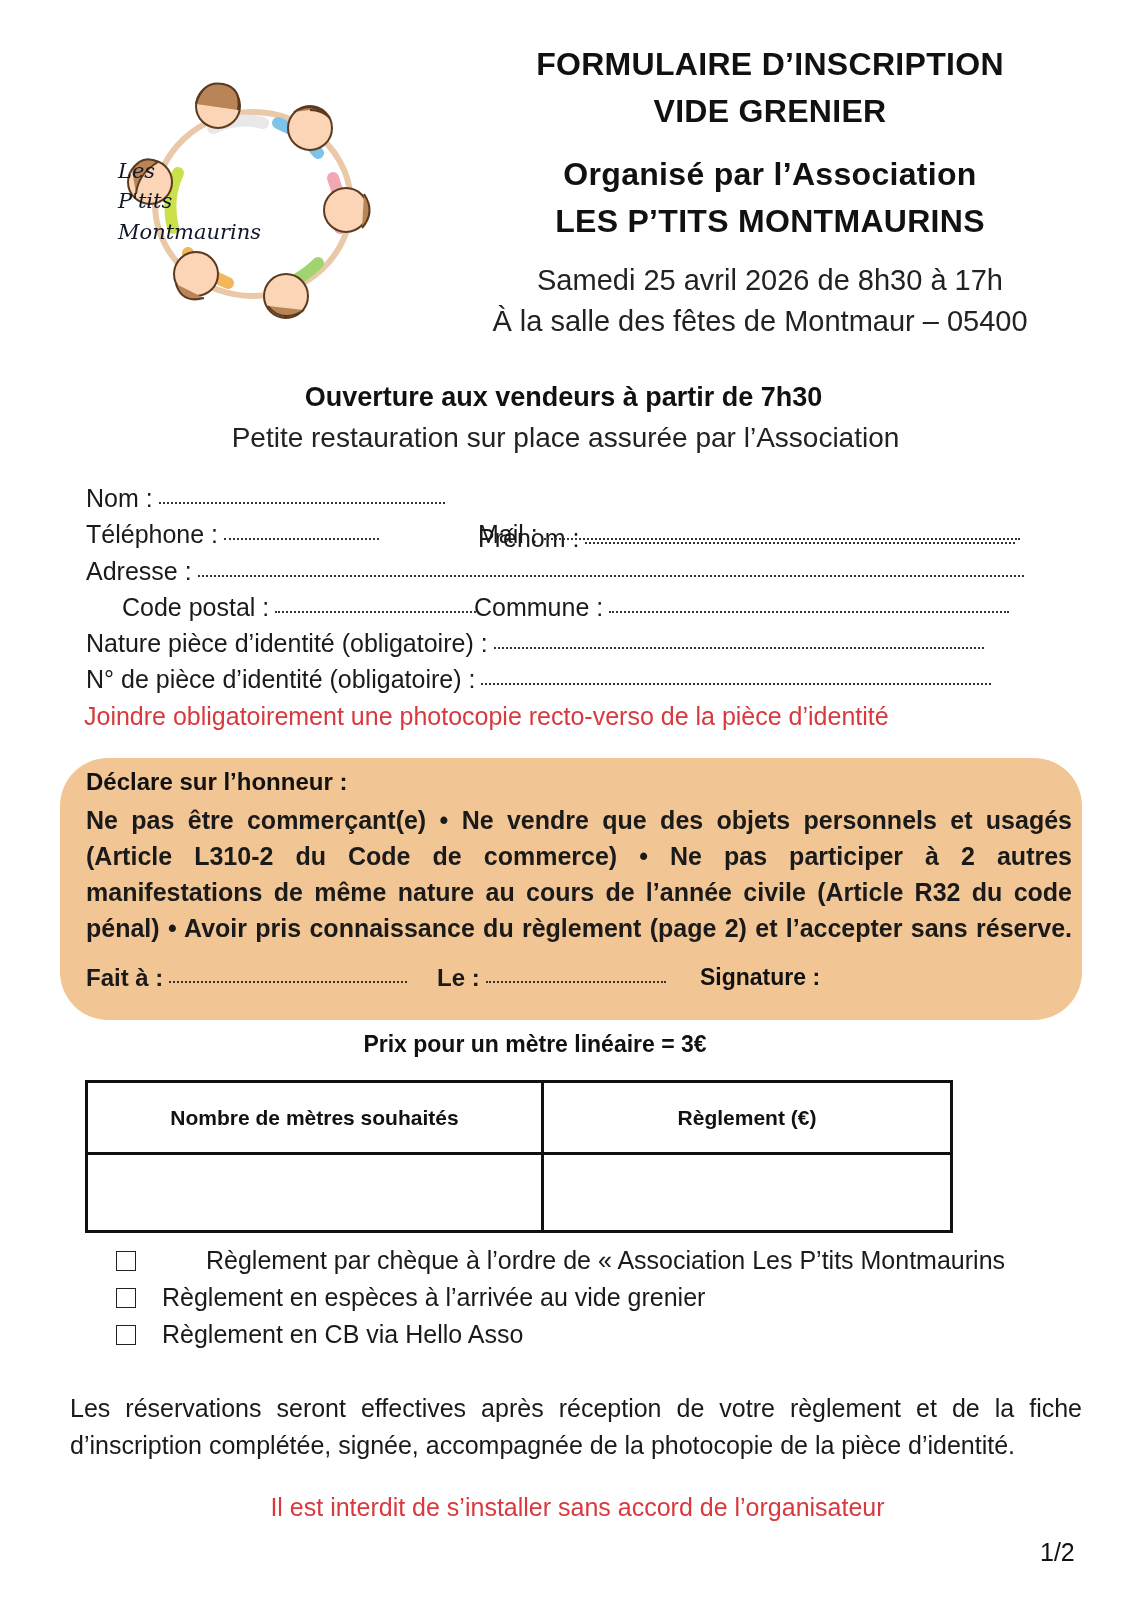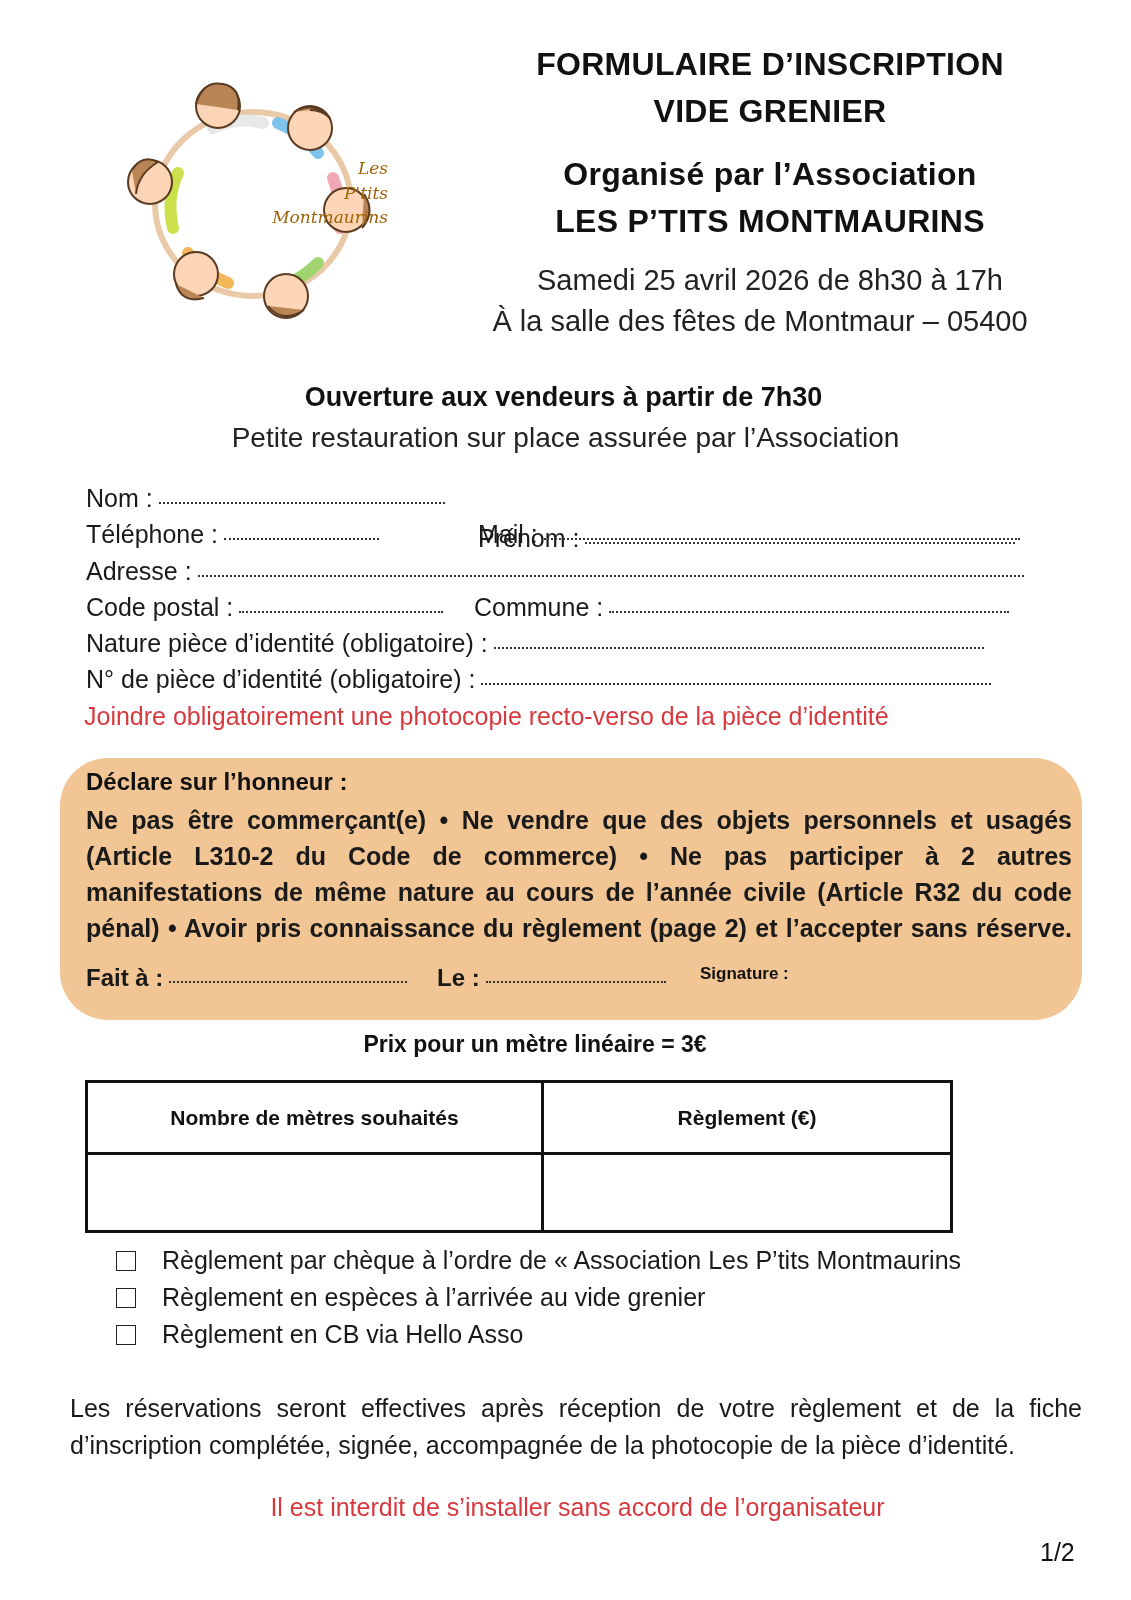--- a/index.html
+++ b/index.html
@@ -11,24 +11,24 @@
       overflow: hidden;
     }
     .abs { position: absolute; }
 
     
     #logo { left: 118px; top: 78px; width: 270px; height: 250px; }
     .logo-text {
       position: absolute;
       font-family: "DejaVu Serif", serif;
       font-style: italic;
-      color: #a16207;
-      text-align: right;
+      color: #0f172a;
+      text-align: left;
       width: 100%;
-      font-size: 17px;
+      font-size: 21px;
       line-height: 1.45;
     }
 
     
     .hdr-title {
       left: 500px; width: 540px; text-align: center;
       font-weight: bold; font-size: 32px; letter-spacing: 0.3px;
     }
     .hdr-sub {
       left: 500px; width: 540px; text-align: center;
@@ -155,21 +155,21 @@
 <div class="abs field-row" style="top:520px; left:478px;">
   <span>Mail :</span>
   <span class="dots" style="width:476px;"></span>
 </div>
 
 <div class="abs field-row" style="top:557px;">
   <span>Adresse :</span>
   <span class="dots" style="width:826px;"></span>
 </div>
 
-<div class="abs field-row" style="top:593px;">
+<div class="abs field-row" style="top:593px;margin-left:36px;">
   <span>Code postal :</span>
   <span class="dots" style="width:204px;"></span>
 </div>
 <div class="abs field-row" style="top:593px; left:474px;">
   <span>Commune :</span>
   <span class="dots" style="width:400px;"></span>
 </div>
 
 <div class="abs field-row" style="top:629px;">
   <span>Nature pièce d’identité (obligatoire) :</span>
@@ -188,32 +188,32 @@
 <div class="abs decl-text" style="top:802px; height:144px; overflow:hidden;">Ne pas être commerçant(e) • Ne vendre que des objets personnels et usagés (Article L310-2 du Code de commerce) • Ne pas participer à 2 autres manifestations de même nature au cours de l’année civile (Article R32 du code pénal) • Avoir pris connaissance du règlement (page 2) et l’accepter sans réserve.</div>
 
 <div class="abs field-row bold" style="top:964px; font-size:24px;">
   <span>Fait à :</span>
   <span class="dots" style="width:238px; border-bottom-width:2px;"></span>
 </div>
 <div class="abs field-row bold" style="top:964px; left:437px; font-size:24px;">
   <span>Le :</span>
   <span class="dots" style="width:180px;"></span>
 </div>
-<div class="abs bold" style="top:964px; left:700px; font-size:17px;">Signature :</div>
+<div class="abs bold" style="top:964px; left:700px; font-size:23px;">Signature :</div>
 
 <div class="abs bold" style="top:1031px; left:0; width:1070px; text-align:center; font-size:23px;">Prix pour un mètre linéaire = 3€</div>
 
 <div id="price-table" class="abs">
   <div class="cell">Nombre de mètres souhaités</div>
   <div class="cell r">Règlement (€)</div>
   <div class="cell b"></div>
   <div class="cell r b"></div>
 </div>
 
-<div class="abs check-row" style="top:1246px;">
+<div class="abs check-row" style="top:1246px;gap:44px;">
   <span class="checkbox"></span>
   <span>Règlement par chèque à l’ordre de « Association Les P’tits Montmaurins</span>
 </div>
 <div class="abs check-row" style="top:1283px;justify-content:flex-end;">
   <span class="checkbox"></span>
   <span>Règlement en espèces à l’arrivée au vide grenier</span>
 </div>
 <div class="abs check-row" style="top:1320px;">
   <span class="checkbox"></span>
   <span>Règlement en CB via Hello Asso</span>

